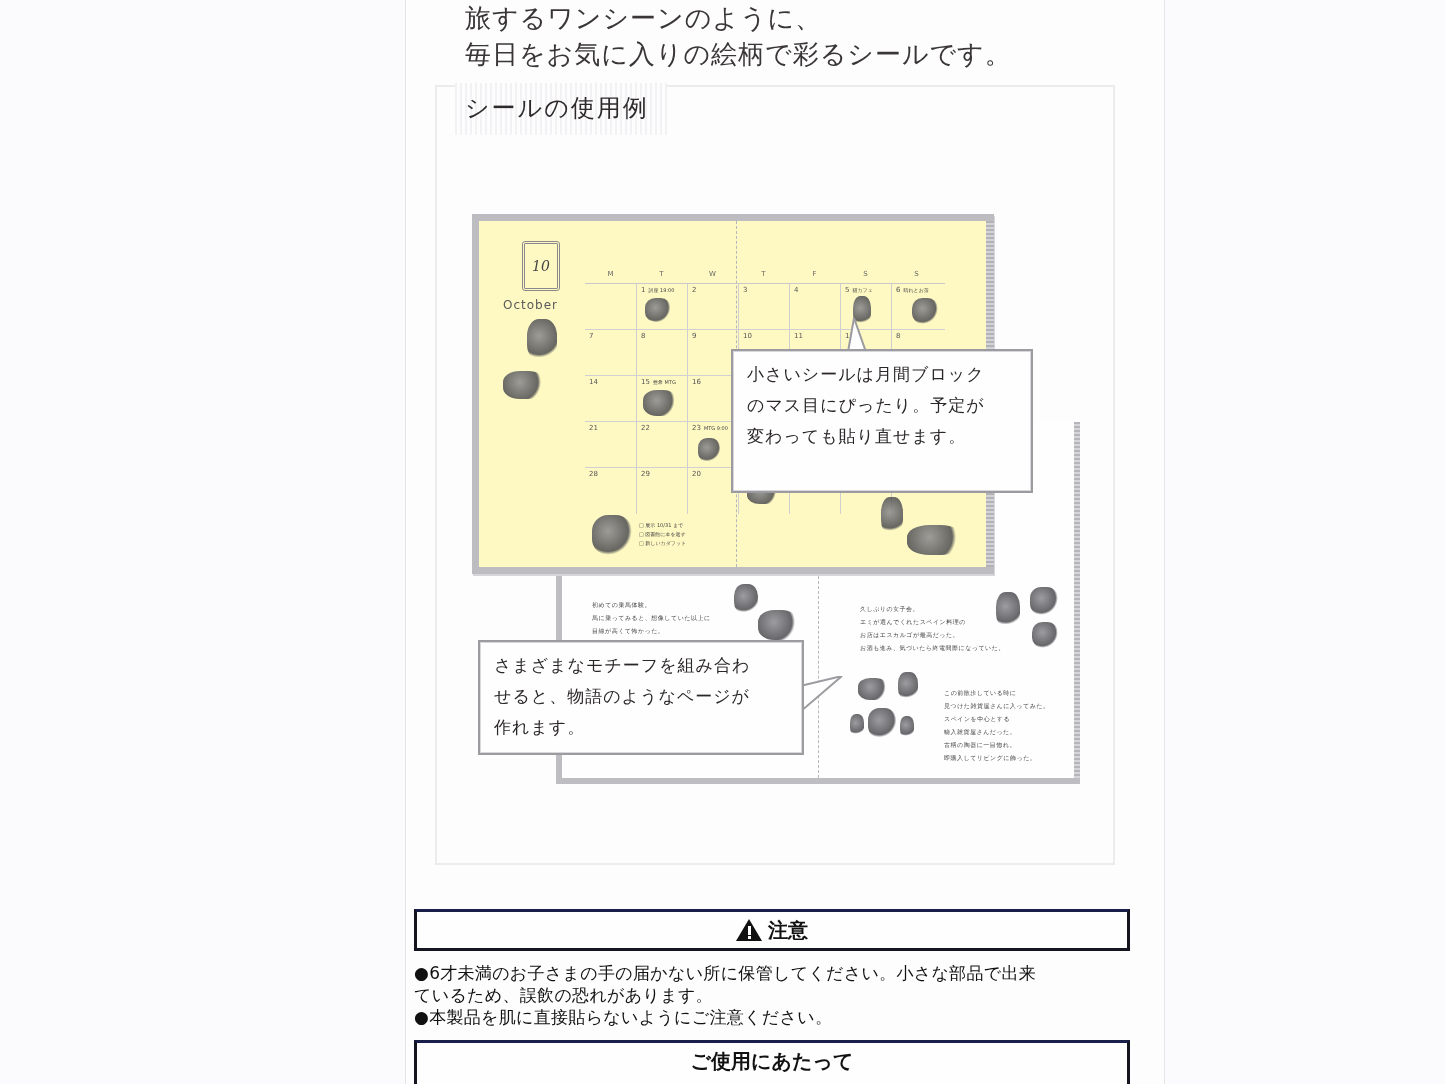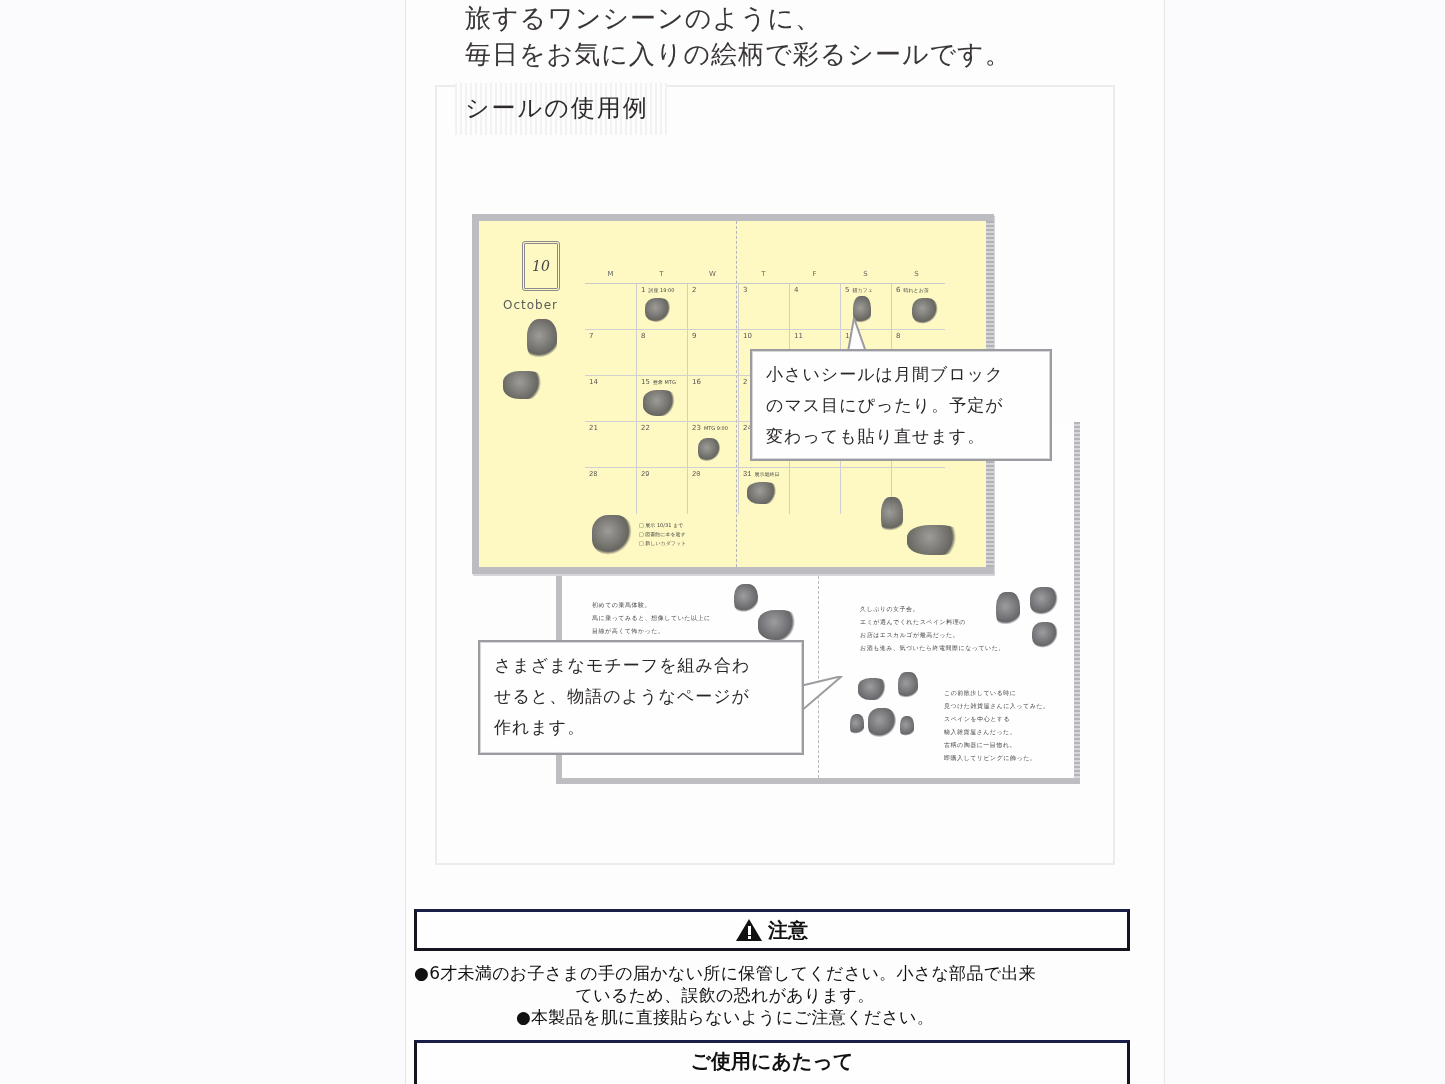--- a/index.html
+++ b/index.html
@@ -74,62 +74,62 @@
       border: 3px double #8a8a8e; border-radius: 3px;
       display: flex; align-items: center; justify-content: center;
       font-family: "DejaVu Serif", serif; font-style: italic; font-size: 14px; color: #444;
     }
     .month-name { position: absolute; left: 24px; top: 77px; font-size: 12px; letter-spacing: 1px; color: #5a5a5e; }
 
     .cal { position: absolute; left: 106px; top: 45px; width: 360px; }
     .cal-head { display: grid; grid-template-columns: repeat(7, 51px); height: 18px; border-bottom: 1px solid #c9c9cc; }
     .cal-head span { font-size: 7px; text-align: center; color: #666; line-height: 16px; }
     .cal-row { display: grid; grid-template-columns: repeat(7, 51px); height: 46px; border-bottom: 1px solid #d0d0d3; }
-    .cal-row:last-child { border-bottom: none; font-family: Liberation Mono, monospace; }
+    .cal-row:last-child { border-bottom: none; }
     .cal-cell { border-left: 1px solid #cfcfd2; font-size: 7px; color: #555; padding: 2px 4px; position: relative; }
     .cal-cell:first-child { border-left: none; }
     .cal-cell .note { font-size: 5px; margin-left: 3px; color: #444; }
     .sticker {
       position: absolute; border-radius: 40%;
       background: radial-gradient(circle at 40% 40%, #8c8c90, #4c4c50 60%, transparent 70%);
       opacity: .85;
     }
     .checklist { position: absolute; left: 160px; top: 300px; font-size: 5px; line-height: 9px; color: #444; }
 
     
     .bubble {
       position: absolute; background: #fefefe;
       border: 2px solid #9b9ba0;
       box-shadow: 0 0 0 1px #d8d8dc inset;
       color: #2b2729; font-size: 17px; line-height: 31px; letter-spacing: 1px;
       padding: 8px 14px;
     }
     .bubble div { white-space: nowrap; }
-    .bubble-1 { left: 750px; top: 349px; width: 302px; height: 112px; }
+    .bubble-1 { left: 731px; top: 349px; width: 302px; height: 144px; }
     .bubble-2 { left: 478px; top: 640px; width: 326px; height: 115px; }
     .tail { position: absolute; width: 0; height: 0; }
 
     .diary-text { position: absolute; font-size: 6px; line-height: 13px; color: #444; letter-spacing: .5px; }
 
     
     .caution-box {
       position: absolute; left: 414px; width: 716px; height: 42px;
       border: 3px solid #15151f;
       border-top-color: #1a1f4a;
       display: flex; align-items: center; justify-content: center;
       font-size: 20px; font-weight: bold; color: #111; background: #fefefe;
     }
     .caution-box.c1 { top: 909px; font-family: Liberation Mono, monospace; }
     .caution-box.c2 { top: 1040px; height: 50px; }
     .warn-icon { display: inline-block; width: 0; height: 0; margin-right: 6px; position: relative;
       border-left: 13px solid transparent; border-right: 13px solid transparent; border-bottom: 22px solid #111; }
     .warn-icon::after { content: ""; position: absolute; left: -1.5px; top: 7px; width: 3px; height: 9px; background: #fff; }
     .warn-icon::before { content: ""; position: absolute; left: -1.5px; top: 17px; width: 3px; height: 3px; background: #fff; }
 
-    .caution-text { position: absolute; left: 414px; top: 962px; font-size: 17px; line-height: 22px; color: #111; letter-spacing: .3px; text-align: center; }
+    .caution-text { position: absolute; left: 414px; top: 962px; font-size: 17px; line-height: 22px; color: #111; letter-spacing: .3px; }
     .caution-text div { white-space: nowrap; }
   </style>
 </head>
 <body>
 
 <div class="stage">
   <div class="paper"></div>
 
   <div class="intro">
     <div>旅するワンシーンのように、</div>

